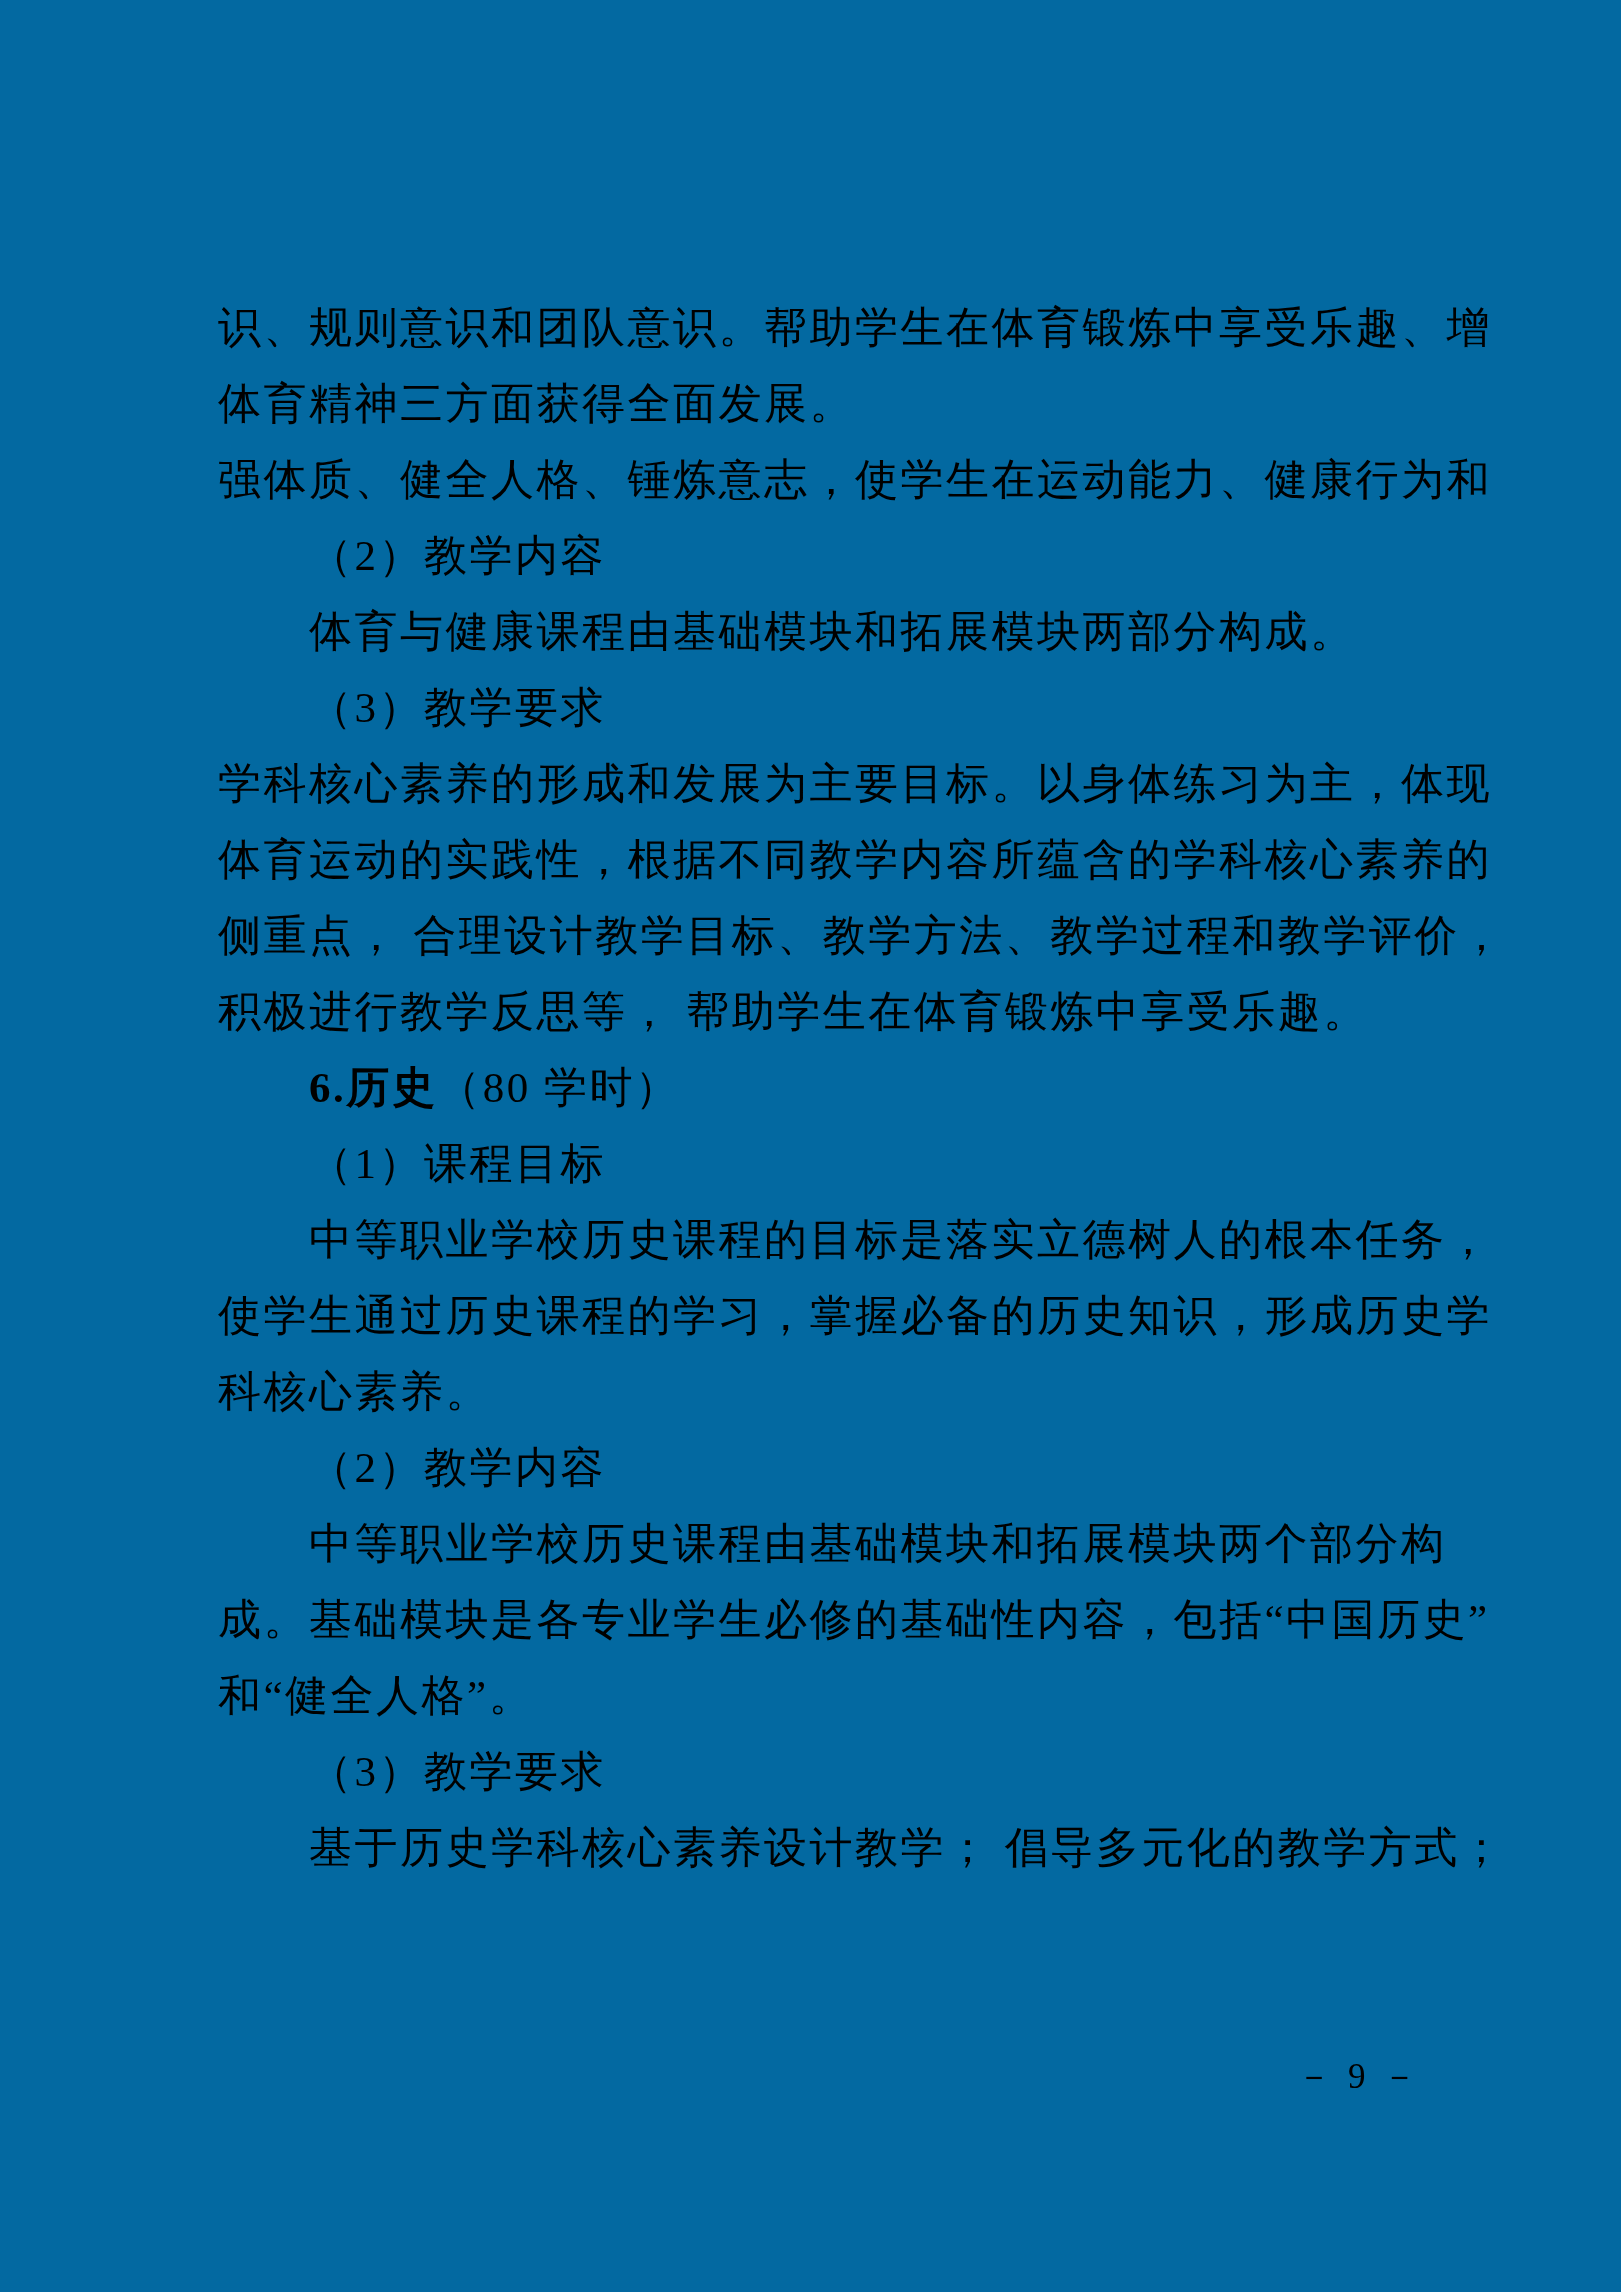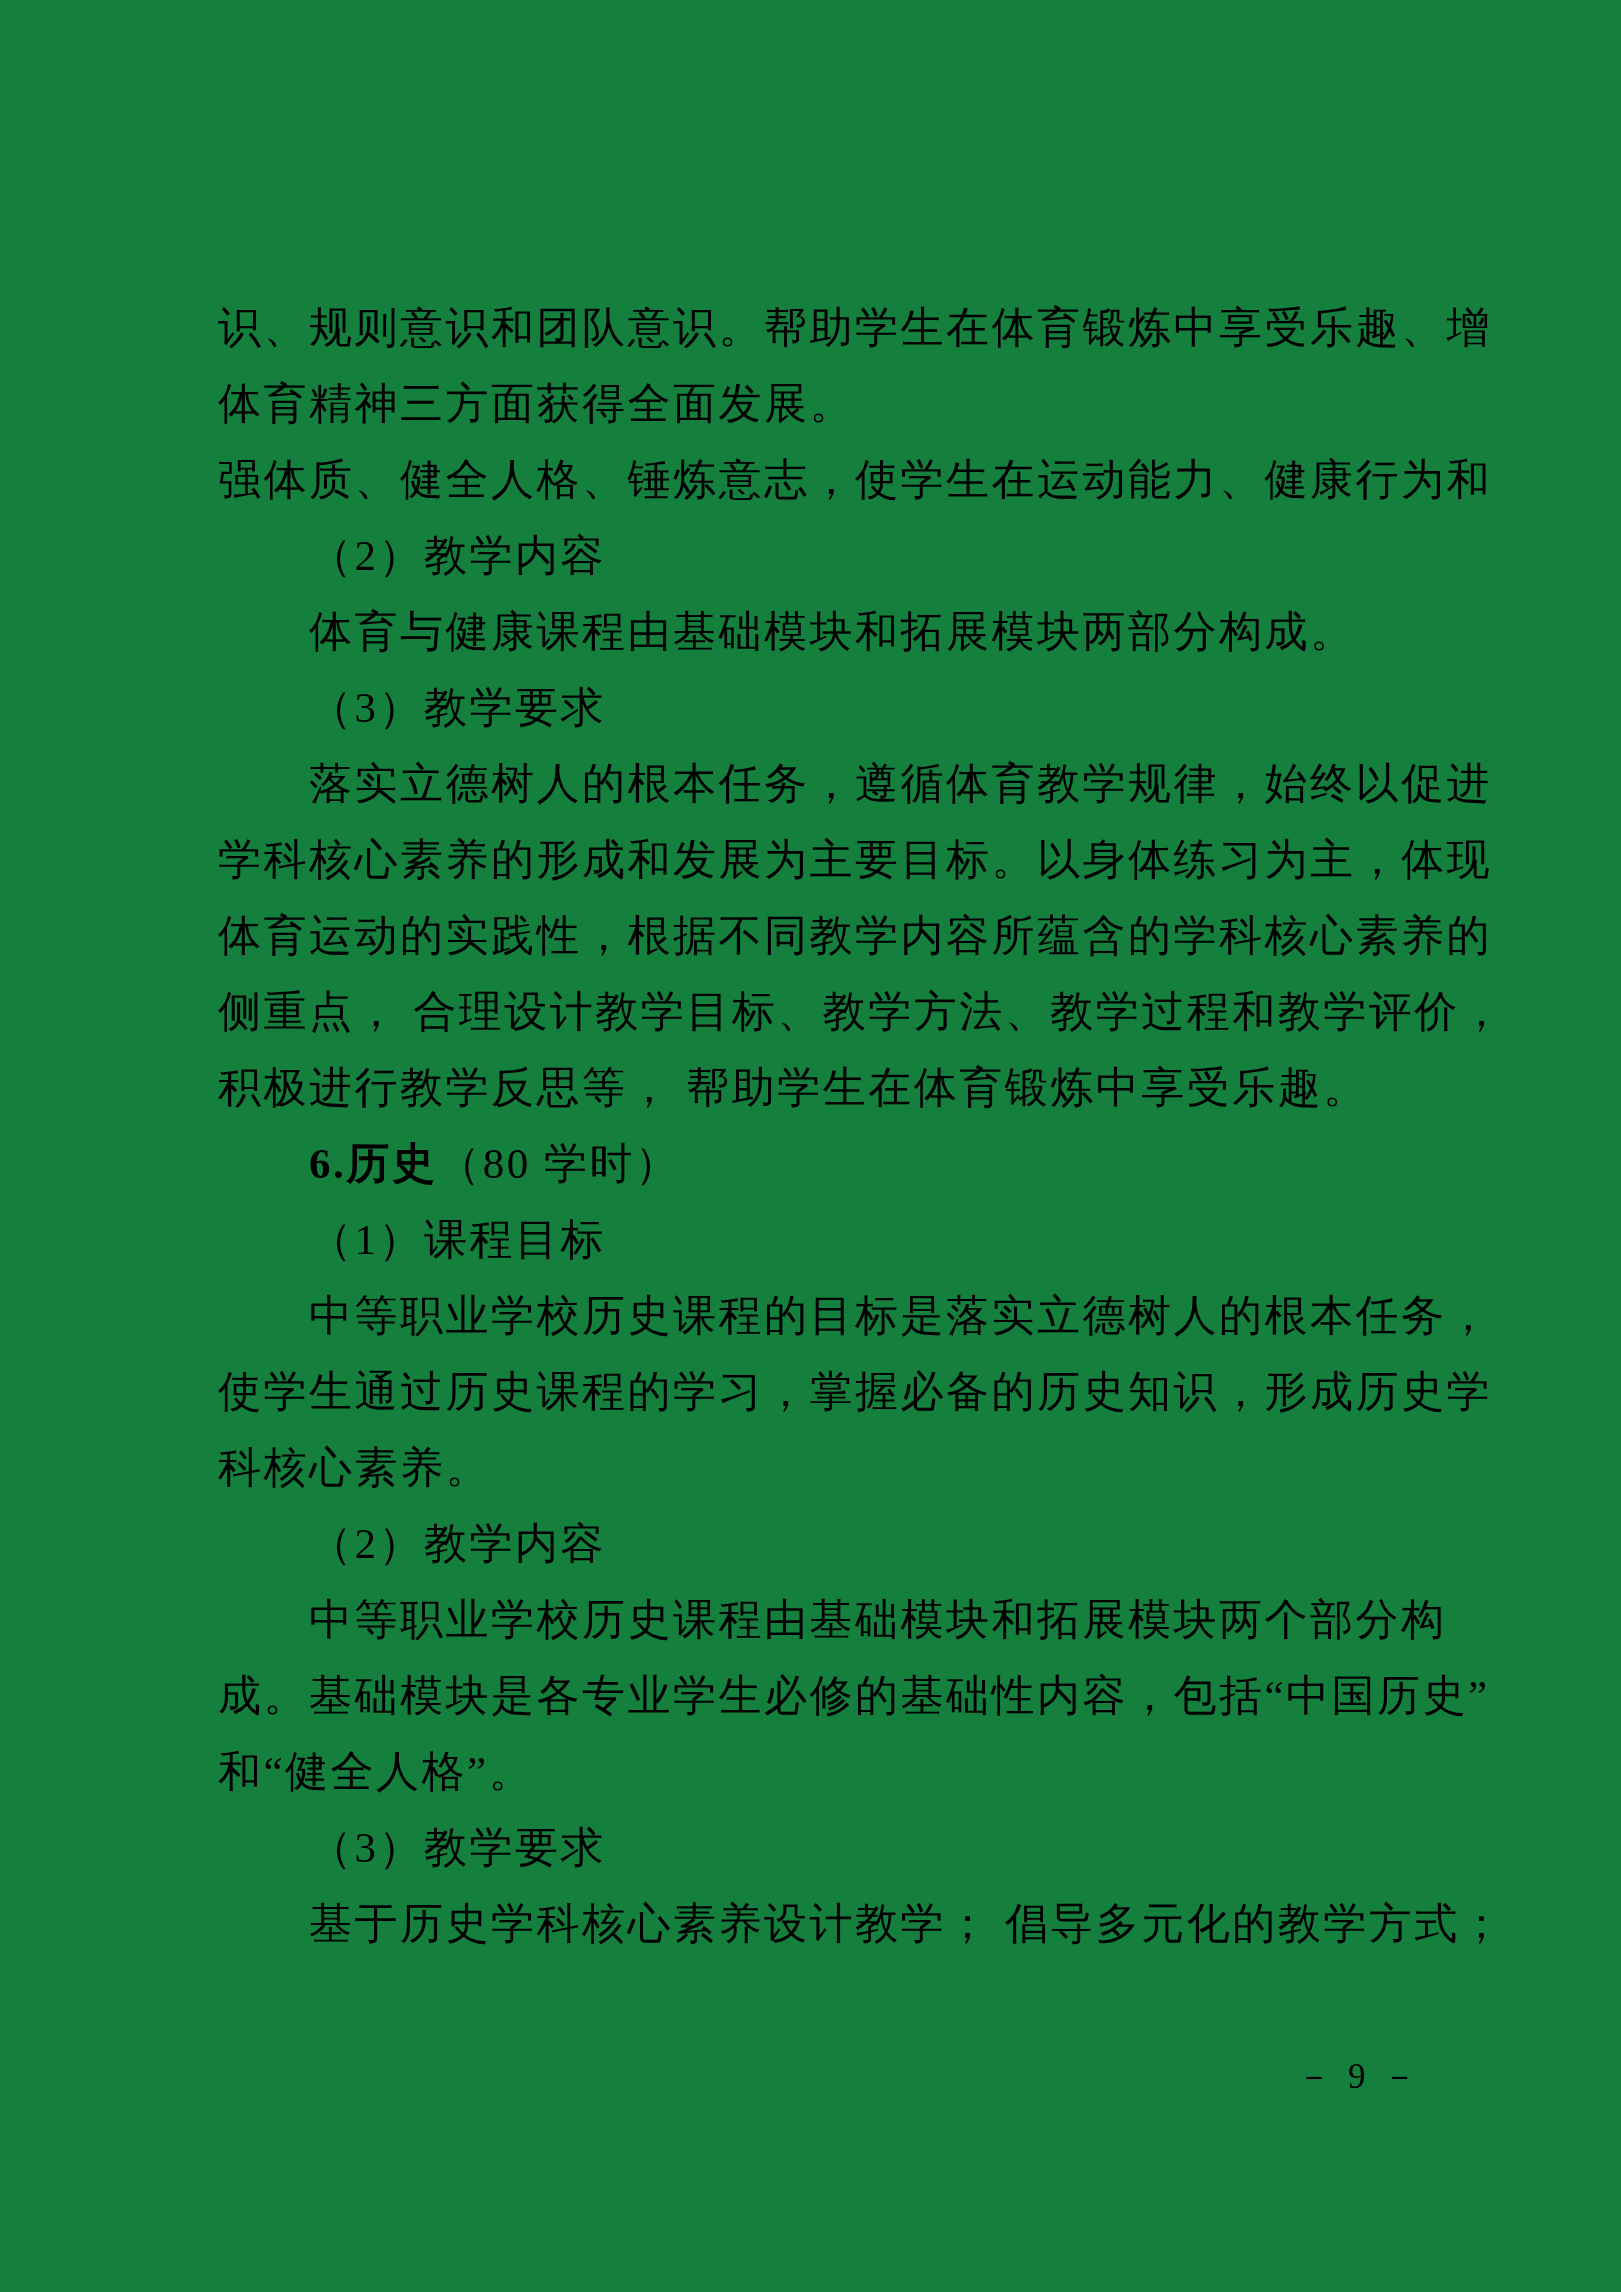--- a/index.html
+++ b/index.html
@@ -5,21 +5,21 @@
   html, body {
     margin: 0;
     padding: 0;
     background: #ffffff;
     font-family: "Liberation Serif", "DejaVu Serif", serif;
   }
   .page {
     position: relative;
     width: 1621px;
     height: 2293px;
-    background: #15803d;
+    background: #0369a1;
     overflow: hidden;
   }
   .text-block {
     position: absolute;
     left: 218px;
     top: 290px;
     width: 1200px;
   }
   .line {
     height: 76px;
@@ -52,21 +52,20 @@
 
 <div class="page">
 
   <div class="text-block">
     <div class="line">识、规则意识和团队意识。帮助学生在体育锻炼中享受乐趣、增</div>
     <div class="line">体育精神三方面获得全面发展。</div>
     <div class="line">强体质、健全人格、锤炼意志，使学生在运动能力、健康行为和</div>
     <div class="line indent">（2）教学内容</div>
     <div class="line indent">体育与健康课程由基础模块和拓展模块两部分构成。</div>
     <div class="line indent">（3）教学要求</div>
-    <div class="line indent">落实立德树人的根本任务，遵循体育教学规律，始终以促进</div>
     <div class="line">学科核心素养的形成和发展为主要目标。以身体练习为主，体现</div>
     <div class="line">体育运动的实践性，根据不同教学内容所蕴含的学科核心素养的</div>
     <div class="line">侧重点， 合理设计教学目标、教学方法、教学过程和教学评价，</div>
     <div class="line">积极进行教学反思等， 帮助学生在体育锻炼中享受乐趣。</div>
     <div class="line indent">
       <span class="bold-seg">6.历史</span><span>（80 学时）</span>
     </div>
     <div class="line indent">（1）课程目标</div>
     <div class="line indent">中等职业学校历史课程的目标是落实立德树人的根本任务，</div>
     <div class="line">使学生通过历史课程的学习，掌握必备的历史知识，形成历史学</div>

